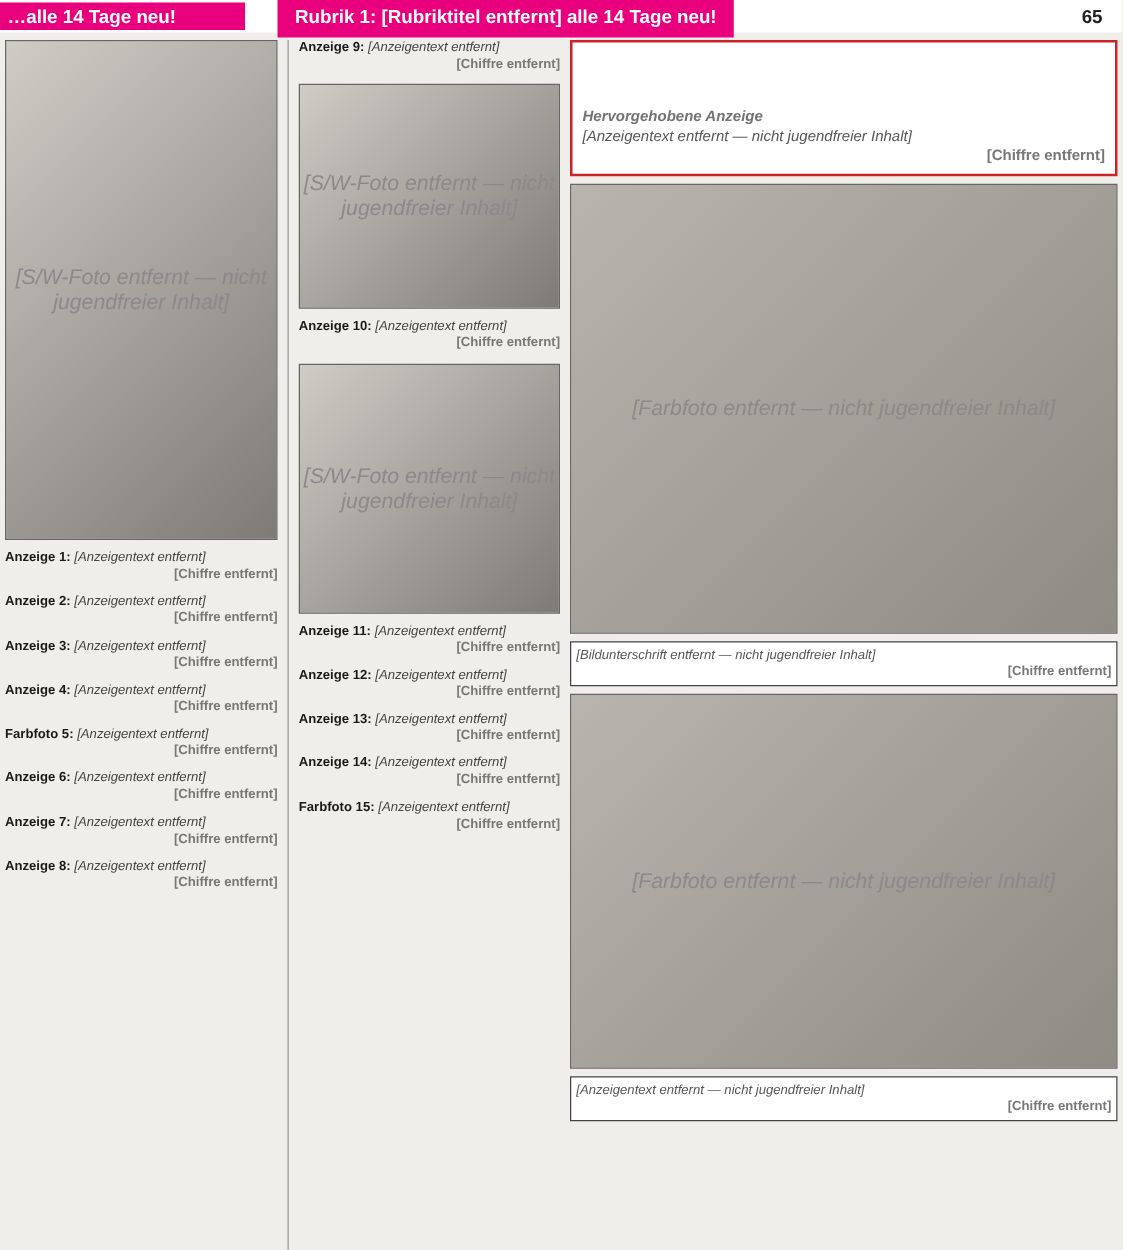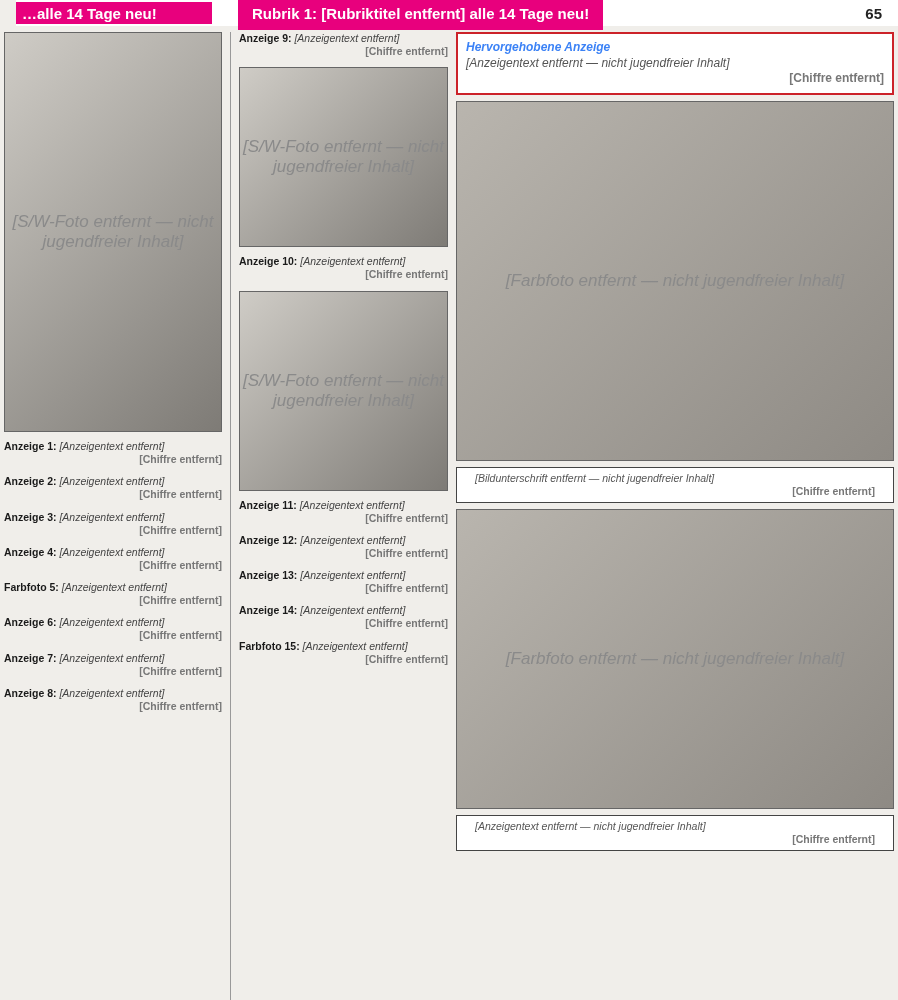--- a/index.html
+++ b/index.html
@@ -6,21 +6,21 @@
   html, body {
     width: 898px; height: 1000px;
     font-family: "Liberation Sans", sans-serif;
     background: #e8e6e2;
     overflow: hidden;
   }
   .page { width: 898px; height: 1000px; position: relative; background: #f0eeea; }
 
   
   .masthead {
-    position: absolute; top: 0; left: 16px; right: 0; height: 26px;
+    position: absolute; top: 0; left: 0; right: 0; height: 26px;
     background: #fff; display: flex; align-items: center;
   }
   .mast-left {
     background: #e8007d; color: #fff; font-weight: bold;
     font-size: 15px; padding: 3px 10px 3px 6px; height: 22px;
     display: flex; align-items: center; width: 196px;
   }
   .mast-center {
     background: #e8007d; color: #fff; font-weight: bold;
     font-size: 15px; padding: 3px 14px; height: 34px; margin-left: 26px;
@@ -51,26 +51,26 @@
   .ad { font-size: 10.5px; color: #1a1a1a; line-height: 1.25; margin-bottom: 9px; }
   .ad .ad-title { font-weight: bold; }
   .ad .ad-body { color: #444; font-style: italic; }
   .ad .ad-code { text-align: right; font-weight: bold; color: #777; }
 
   .boxed-ad {
     border: 2px solid #cc2229; background: #fff;
     padding: 6px 8px; font-size: 12px; font-weight: bold; line-height: 1.3;
     color: #111; margin-bottom: 6px;
   }
-  .boxed-ad .boxed-title { font-style: italic; color: #3b82f6; }
+  .boxed-ad .boxed-title { font-style: italic; color: #737373; margin-top: 46px; }
   .boxed-ad .boxed-body { font-style: italic; color: #555; font-weight: normal; }
   .boxed-ad .boxed-code { text-align: right; color: #777; }
 
   .caption-box {
-    border: 1px solid #444; background: #fff; padding: 4px 18px;
+    border: 1px solid #444; background: #fff; padding: 4px 4px;
     font-size: 10.5px; font-weight: bold; color: #333;
     margin: 6px 0; line-height: 1.25;
   }
   .caption-box .cap-body { font-style: italic; font-weight: normal; color: #555; }
   .caption-box .cap-code { text-align: right; color: #777; }
 
   .redact-note {
     color: #8a8a8a; font-style: italic;
   }
 </style>

